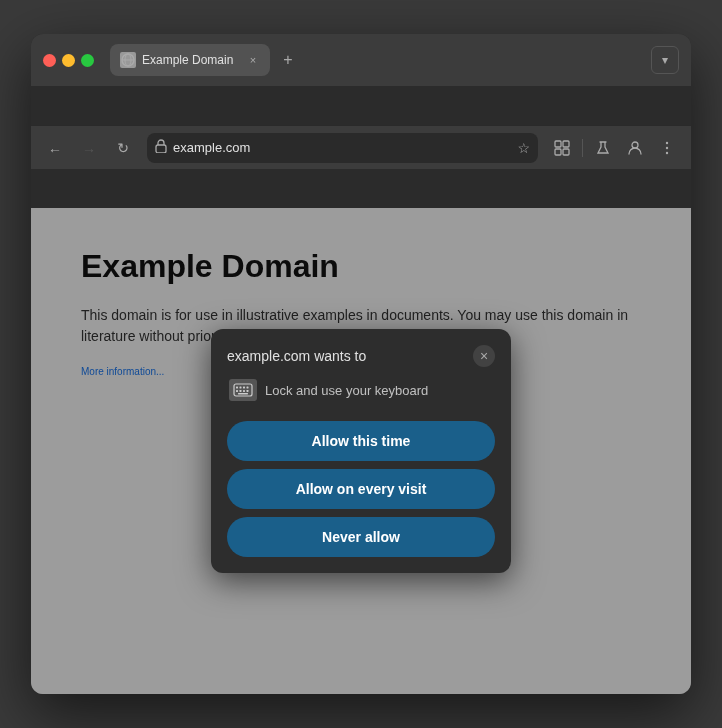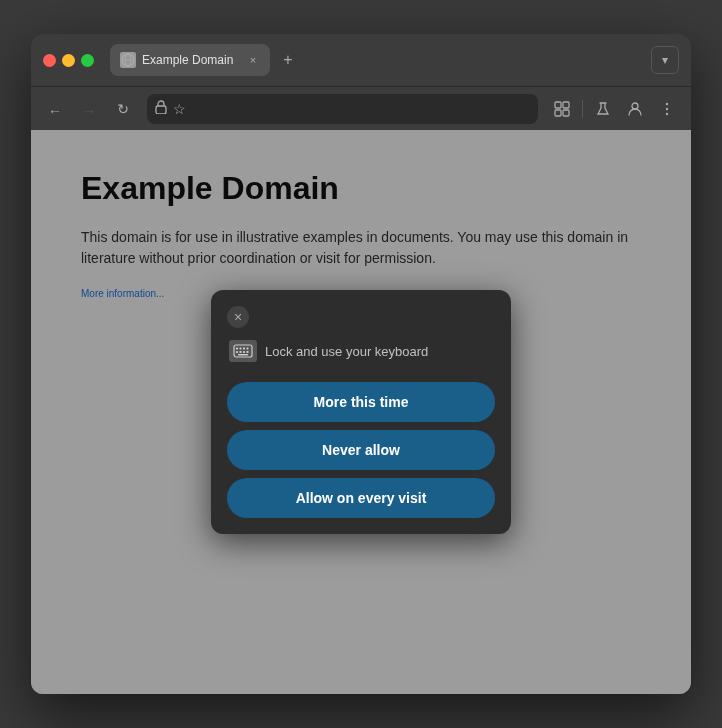--- a/index.html
+++ b/index.html
@@ -16,20 +16,21 @@
 
     .browser-window {
       width: 660px;
       height: 660px;
       background: #2b2b2b;
       border-radius: 12px;
       overflow: hidden;
       box-shadow: 0 20px 60px rgba(0,0,0,0.6);
       display: flex;
       flex-direction: column;
+      gap: 39px;
     }
 
     
     .title-bar {
       background: #3c3c3c;
       height: 52px;
       display: flex;
       align-items: center;
       padding: 0 12px;
       gap: 8px;
@@ -376,20 +377,21 @@
     <div class="nav-btn">
       <span>↻</span>
     </div>
     <div class="address-bar">
       <span class="address-bar-lock">
         <svg width="12" height="14" viewBox="0 0 12 14" fill="none">
           <rect x="1" y="6" width="10" height="8" rx="2" stroke="#aaa" stroke-width="1.3"></rect>
           <path d="M3 6V4a3 3 0 0 1 6 0v2" stroke="#aaa" stroke-width="1.3"></path>
         </svg>
       </span>
+      <span class="address-bar-url">example.com</span>
       <span class="address-bar-star">☆</span>
     </div>
     <div class="nav-actions">
       <div class="nav-action-btn">
         <svg width="16" height="16" viewBox="0 0 16 16" fill="none">
           <rect x="1" y="1" width="6" height="6" rx="1" stroke="#aaa" stroke-width="1.3"></rect>
           <rect x="9" y="1" width="6" height="6" rx="1" stroke="#aaa" stroke-width="1.3"></rect>
           <rect x="1" y="9" width="6" height="6" rx="1" stroke="#aaa" stroke-width="1.3"></rect>
           <rect x="9" y="9" width="6" height="6" rx="1" stroke="#aaa" stroke-width="1.3"></rect>
         </svg>
@@ -422,20 +424,21 @@
       <p class="page-text">This domain is for use in illustrative examples in documents. You may use this domain in literature without prior coordination or visit for permission.</p>
       <a class="page-link">More information...</a>
     </div>
 
     <div class="page-overlay"></div>
 
     <div class="dialog-backdrop">
       <div class="dialog">
 
         <div class="dialog-header">
+          <span class="dialog-title">example.com wants to</span>
           <div class="dialog-close">×</div>
         </div>
 
         <div class="dialog-icon-row">
           <div class="dialog-keyboard-icon">
             <svg width="20" height="14" viewBox="0 0 20 14" fill="none">
               <rect x="1" y="1" width="18" height="12" rx="2" stroke="#ccc" stroke-width="1.2"></rect>
               <rect x="3" y="3.5" width="2" height="2" rx="0.4" fill="#ccc"></rect>
               <rect x="6.5" y="3.5" width="2" height="2" rx="0.4" fill="#ccc"></rect>
               <rect x="10" y="3.5" width="2" height="2" rx="0.4" fill="#ccc"></rect>
@@ -443,21 +446,21 @@
               <rect x="3" y="7" width="2" height="2" rx="0.4" fill="#ccc"></rect>
               <rect x="6.5" y="7" width="2" height="2" rx="0.4" fill="#ccc"></rect>
               <rect x="10" y="7" width="2" height="2" rx="0.4" fill="#ccc"></rect>
               <rect x="13.5" y="7" width="2" height="2" rx="0.4" fill="#ccc"></rect>
               <rect x="5" y="10" width="10" height="1.5" rx="0.4" fill="#ccc"></rect>
             </svg>
           </div>
           <span class="dialog-icon-text">Lock and use your keyboard</span>
         </div>
 
-        <button class="dialog-btn">More this time</button>
+        <button class="dialog-btn">Allow this time</button>
+        <button class="dialog-btn">Allow on every visit</button>
         <button class="dialog-btn never">Never allow</button>
-        <button class="dialog-btn">Allow on every visit</button>
 
       </div>
     </div>
 
   </div>
 </div>
 
 </body></html>

